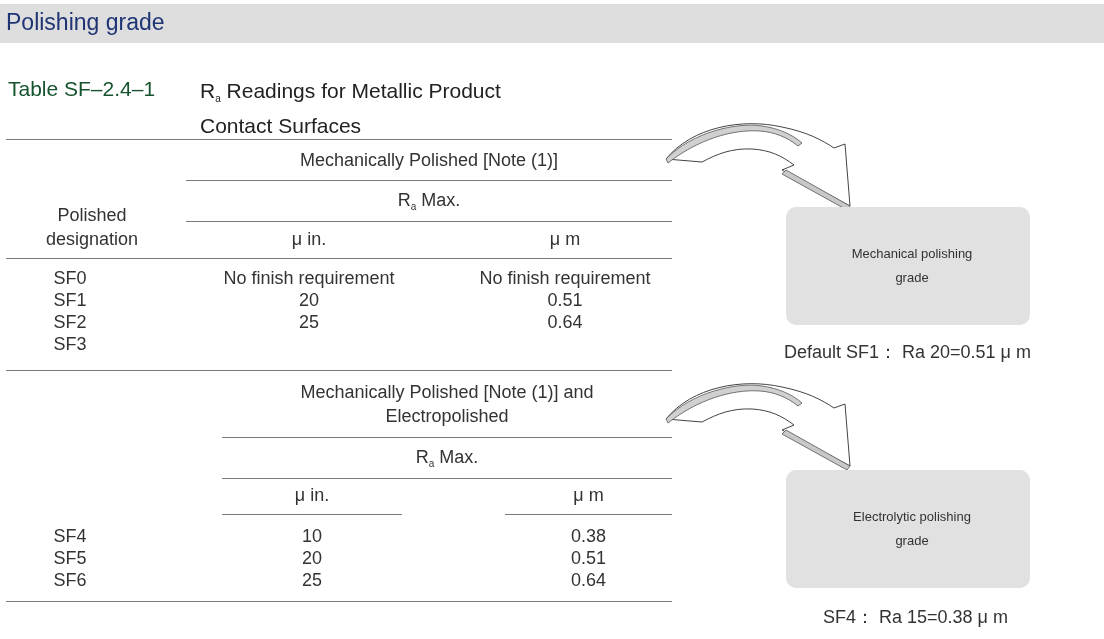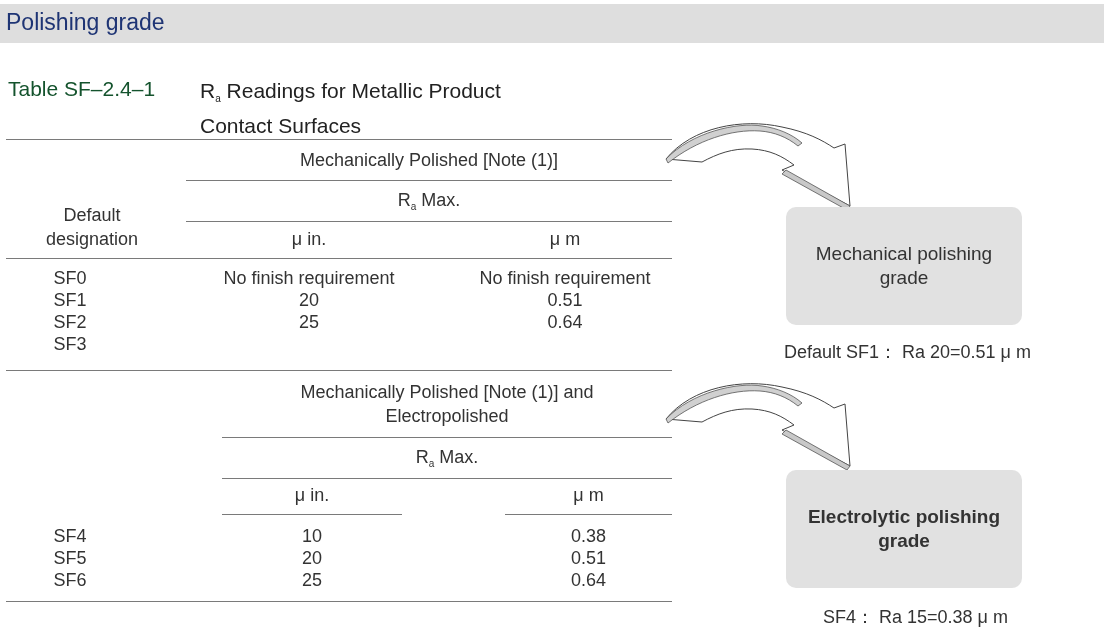--- a/index.html
+++ b/index.html
@@ -8,21 +8,21 @@
   .abs { position: absolute; }
   .header-bar { left: 0; top: 4px; width: 1104px; height: 39px; background: #dedede; }
   .header-title { left: 6px; top: 9px; font-size: 23px; color: #1e3474; white-space: nowrap; }
   .caption-label { left: 8px; top: 77px; font-size: 21px; color: #14532d; white-space: nowrap; }
   .caption-text { left: 200px; top: 77px; font-size: 21px; line-height: 27px; color: #222; white-space: nowrap; }
   .sub { font-size: 10px; vertical-align: -4px; }
   .hline { height: 0; border-top: 1.5px solid #7a7a7a; }
   .cell { font-size: 18px; color: #333; white-space: nowrap; text-align: center; }
   .col-stack { line-height: 22px; }
   .grade-box { background: #e1e1e1; border-radius: 10px; display: flex; align-items: center; justify-content: center;
-               text-align: center; font-size: 19px; line-height: 24px; color: #333; }
+               text-align: center; font-size: 13px; line-height: 24px; color: #333; padding-left: 8px; }
   .note { font-size: 18px; color: #333; white-space: nowrap; }
   svg.arrow { position: absolute; overflow: visible; }
 </style>
 </head>
 <body>
 
 <div class="abs header-bar"></div>
 <div class="abs header-title">Polishing grade</div>
 
 <div class="abs caption-label">Table SF–2.4–1</div>
@@ -35,21 +35,21 @@
 <div class="abs hline" style="left:186px; top:180px; width:486px;"></div>
 <div class="abs hline" style="left:186px; top:221px; width:486px;"></div>
 <div class="abs hline" style="left:6px; top:258px; width:666px;"></div>
 <div class="abs hline" style="left:6px; top:370px; width:666px;"></div>
 
 <div class="abs cell" style="left:186px; top:150px; width:486px;">Mechanically Polished [Note (1)]</div>
 <div class="abs cell" style="left:186px; top:190px; width:486px;">
   <span>R</span><span class="sub">a</span><span> Max.</span>
 </div>
 <div class="abs cell" style="left:6px; top:203px; width:172px; line-height:24px;">
-  <div>Default</div>
+  <div>Polished</div>
   <div>designation</div>
 </div>
 <div class="abs cell" style="left:200px; top:229px; width:218px;">μ in.</div>
 <div class="abs cell" style="left:456px; top:229px; width:218px;">μ m</div>
 
 <div class="abs cell col-stack" style="left:40px; top:267px; width:60px;">
   <div>SF0</div>
   <div>SF1</div>
   <div>SF2</div>
   <div>SF3</div>
@@ -108,19 +108,19 @@
 </svg>
 
 <div class="abs grade-box" style="left:786px; top:207px; width:236px; height:118px;">
   <div>
     <div>Mechanical polishing</div>
     <div>grade</div>
   </div>
 </div>
 <div class="abs note" style="left:784px; top:340px;">Default SF1： Ra 20=0.51 μ m</div>
 
-<div class="abs grade-box" style="left:786px; top:470px; width:236px; height:118px;font-weight:bold;">
+<div class="abs grade-box" style="left:786px; top:470px; width:236px; height:118px;">
   <div>
     <div>Electrolytic polishing</div>
     <div>grade</div>
   </div>
 </div>
 <div class="abs note" style="left:823px; top:605px;">SF4： Ra 15=0.38 μ m</div>
 
 </body></html>

